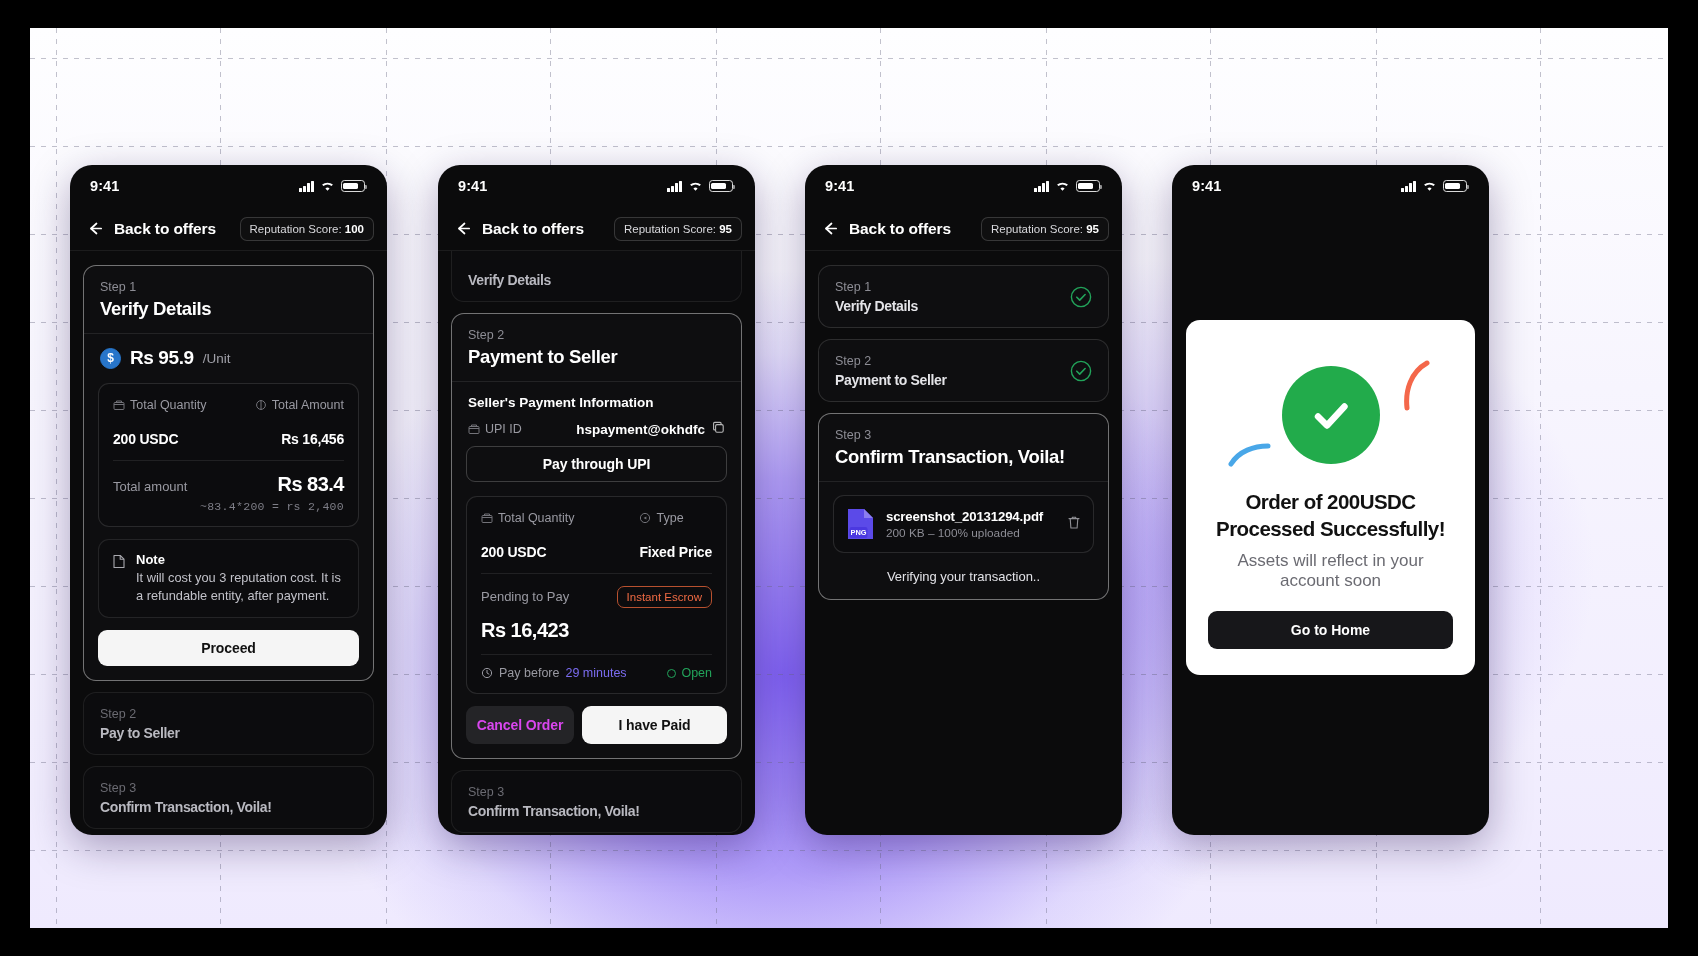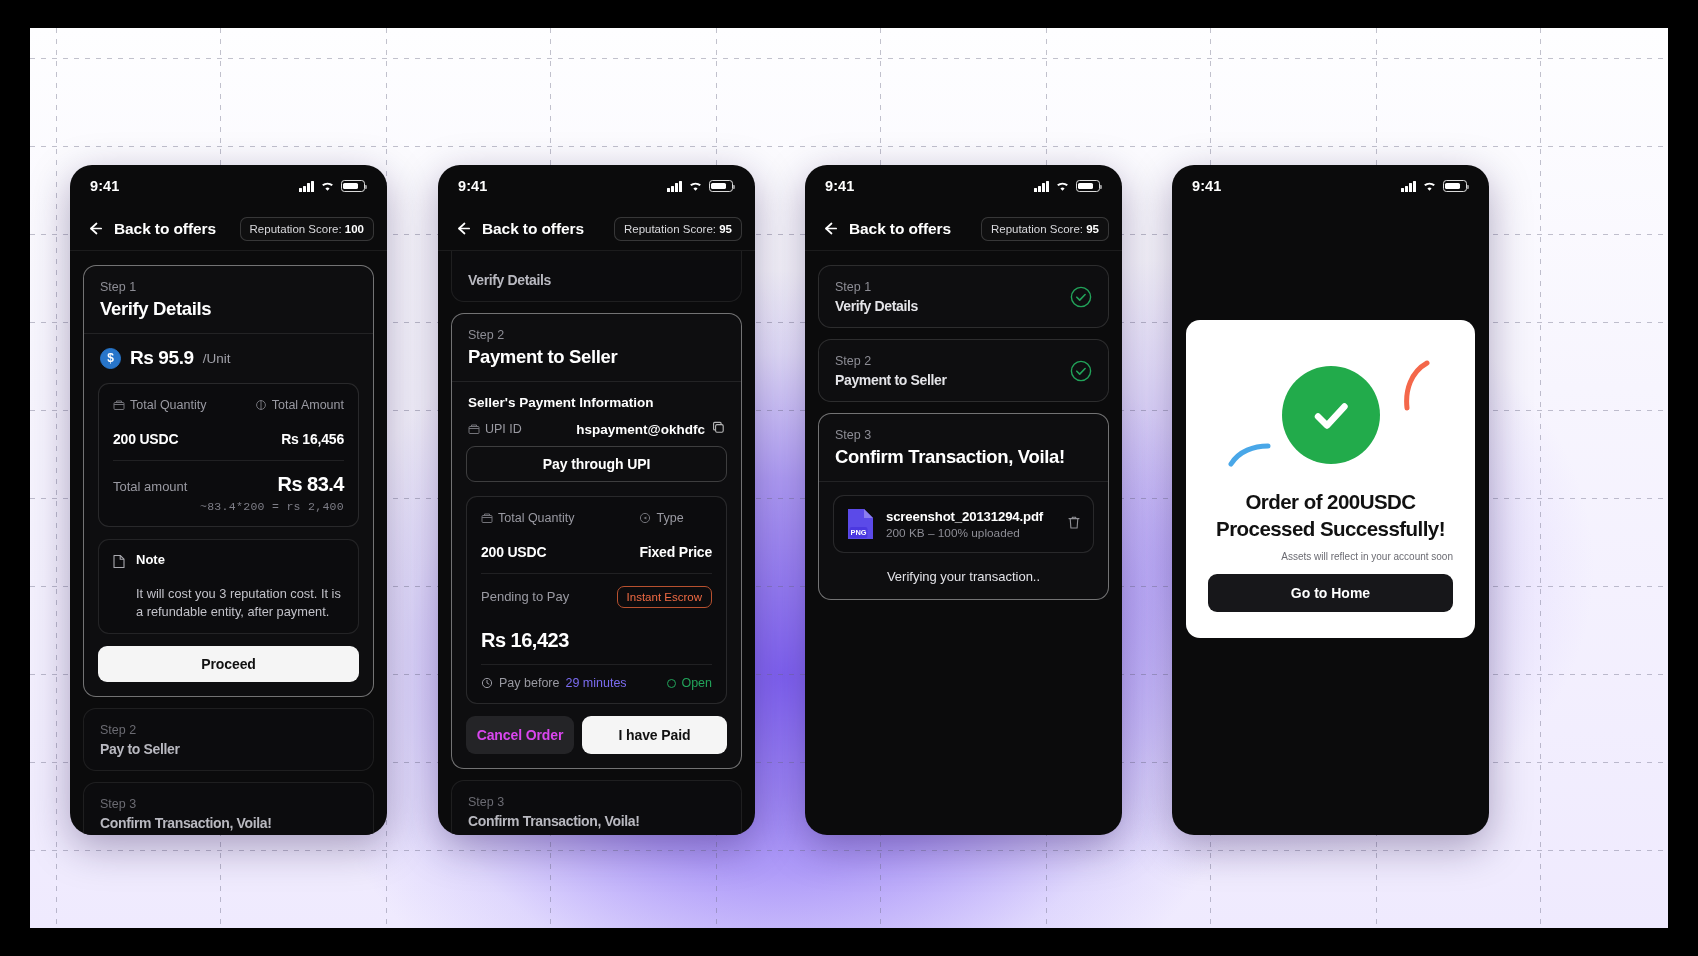--- a/index.html
+++ b/index.html
@@ -140,21 +140,21 @@
     font-size:11.5px; color:#7e7e87; margin-top:4px; letter-spacing:.3px;
   }
 
   
   .note {
     margin:0 14px 12px; border:1px solid rgba(255,255,255,.1);
     border-radius:11px; background:#0c0c0e; padding:12px 13px;
     display:flex; gap:10px;
   }
   .note-icon { flex:none; margin-top:2px; opacity:.8; }
-  .note-t { font-size:13px; font-weight:700; margin-bottom:18px; }
+  .note-t { font-size:13px; font-weight:700; margin-bottom:2px; }
   .note-b { font-size:12.8px; color:#c2c2c9; line-height:1.42; }
 
   
   .btn {
     display:flex; align-items:center; justify-content:center;
     font-size:14px; font-weight:700; border-radius:9px; cursor:pointer;
     height:36px; letter-spacing:-.1px;
   }
   .btn-light { background:#f5f5f5; color:#111; }
   .btn-dark  { background:#242427; color:#d946ef; }
@@ -217,21 +217,21 @@
     width:98px; height:98px; border-radius:50%; background:#22ab4b;
     display:flex; align-items:center; justify-content:center;
   }
   .arc { position:absolute; }
   .arc-red  { right:18px; top:0px; }
   .arc-blue { left:20px; bottom:10px; }
   .sc-title {
     font-size:20.5px; font-weight:700; color:#111; line-height:1.32;
     letter-spacing:-.55px; margin-bottom:9px;
   }
-  .sc-sub { font-size:10px; color:#6b6b72; margin-bottom:12px;text-align:right; }
+  .sc-sub { font-size:17px; color:#6b6b72; margin-bottom:20px; }
   .sc-btn {
     background:#17171a; color:#fff; border-radius:9px; height:38px;
     display:flex; align-items:center; justify-content:center;
     font-size:14px; font-weight:700; cursor:pointer;
   }
 
   .clipped-top { margin-top:-26px; }
 </style>
 </head>
 <body>
@@ -467,21 +467,21 @@
                 <span>Type</span>
               </div>
               <div class="val r">Fixed Price</div>
             </div>
           </div>
           <div class="hr"></div>
           <div class="tot-row">
             <span class="tot-lbl">Pending to Pay</span>
             <span class="badge-escrow">Instant Escrow</span>
           </div>
-          <div class="tot-val" style="margin-top:21px">Rs 16,423</div>
+          <div class="tot-val" style="margin-top:11px">Rs 16,423</div>
 
           <div class="pay-before">
             <span class="pb-left">
               <svg width="12" height="12" viewBox="0 0 12 12">
                   <circle cx="6" cy="6" r="4.6" stroke="#9a9aa2" fill="none" stroke-width="1"></circle>
                   <path d="M6 3.4V6l1.9 1.1" stroke="#9a9aa2" stroke-width="1" fill="none" stroke-linecap="round"></path>
                 </svg>
               <span>Pay before</span>
               <span class="pb-mins">29 minutes</span>
             </span>

